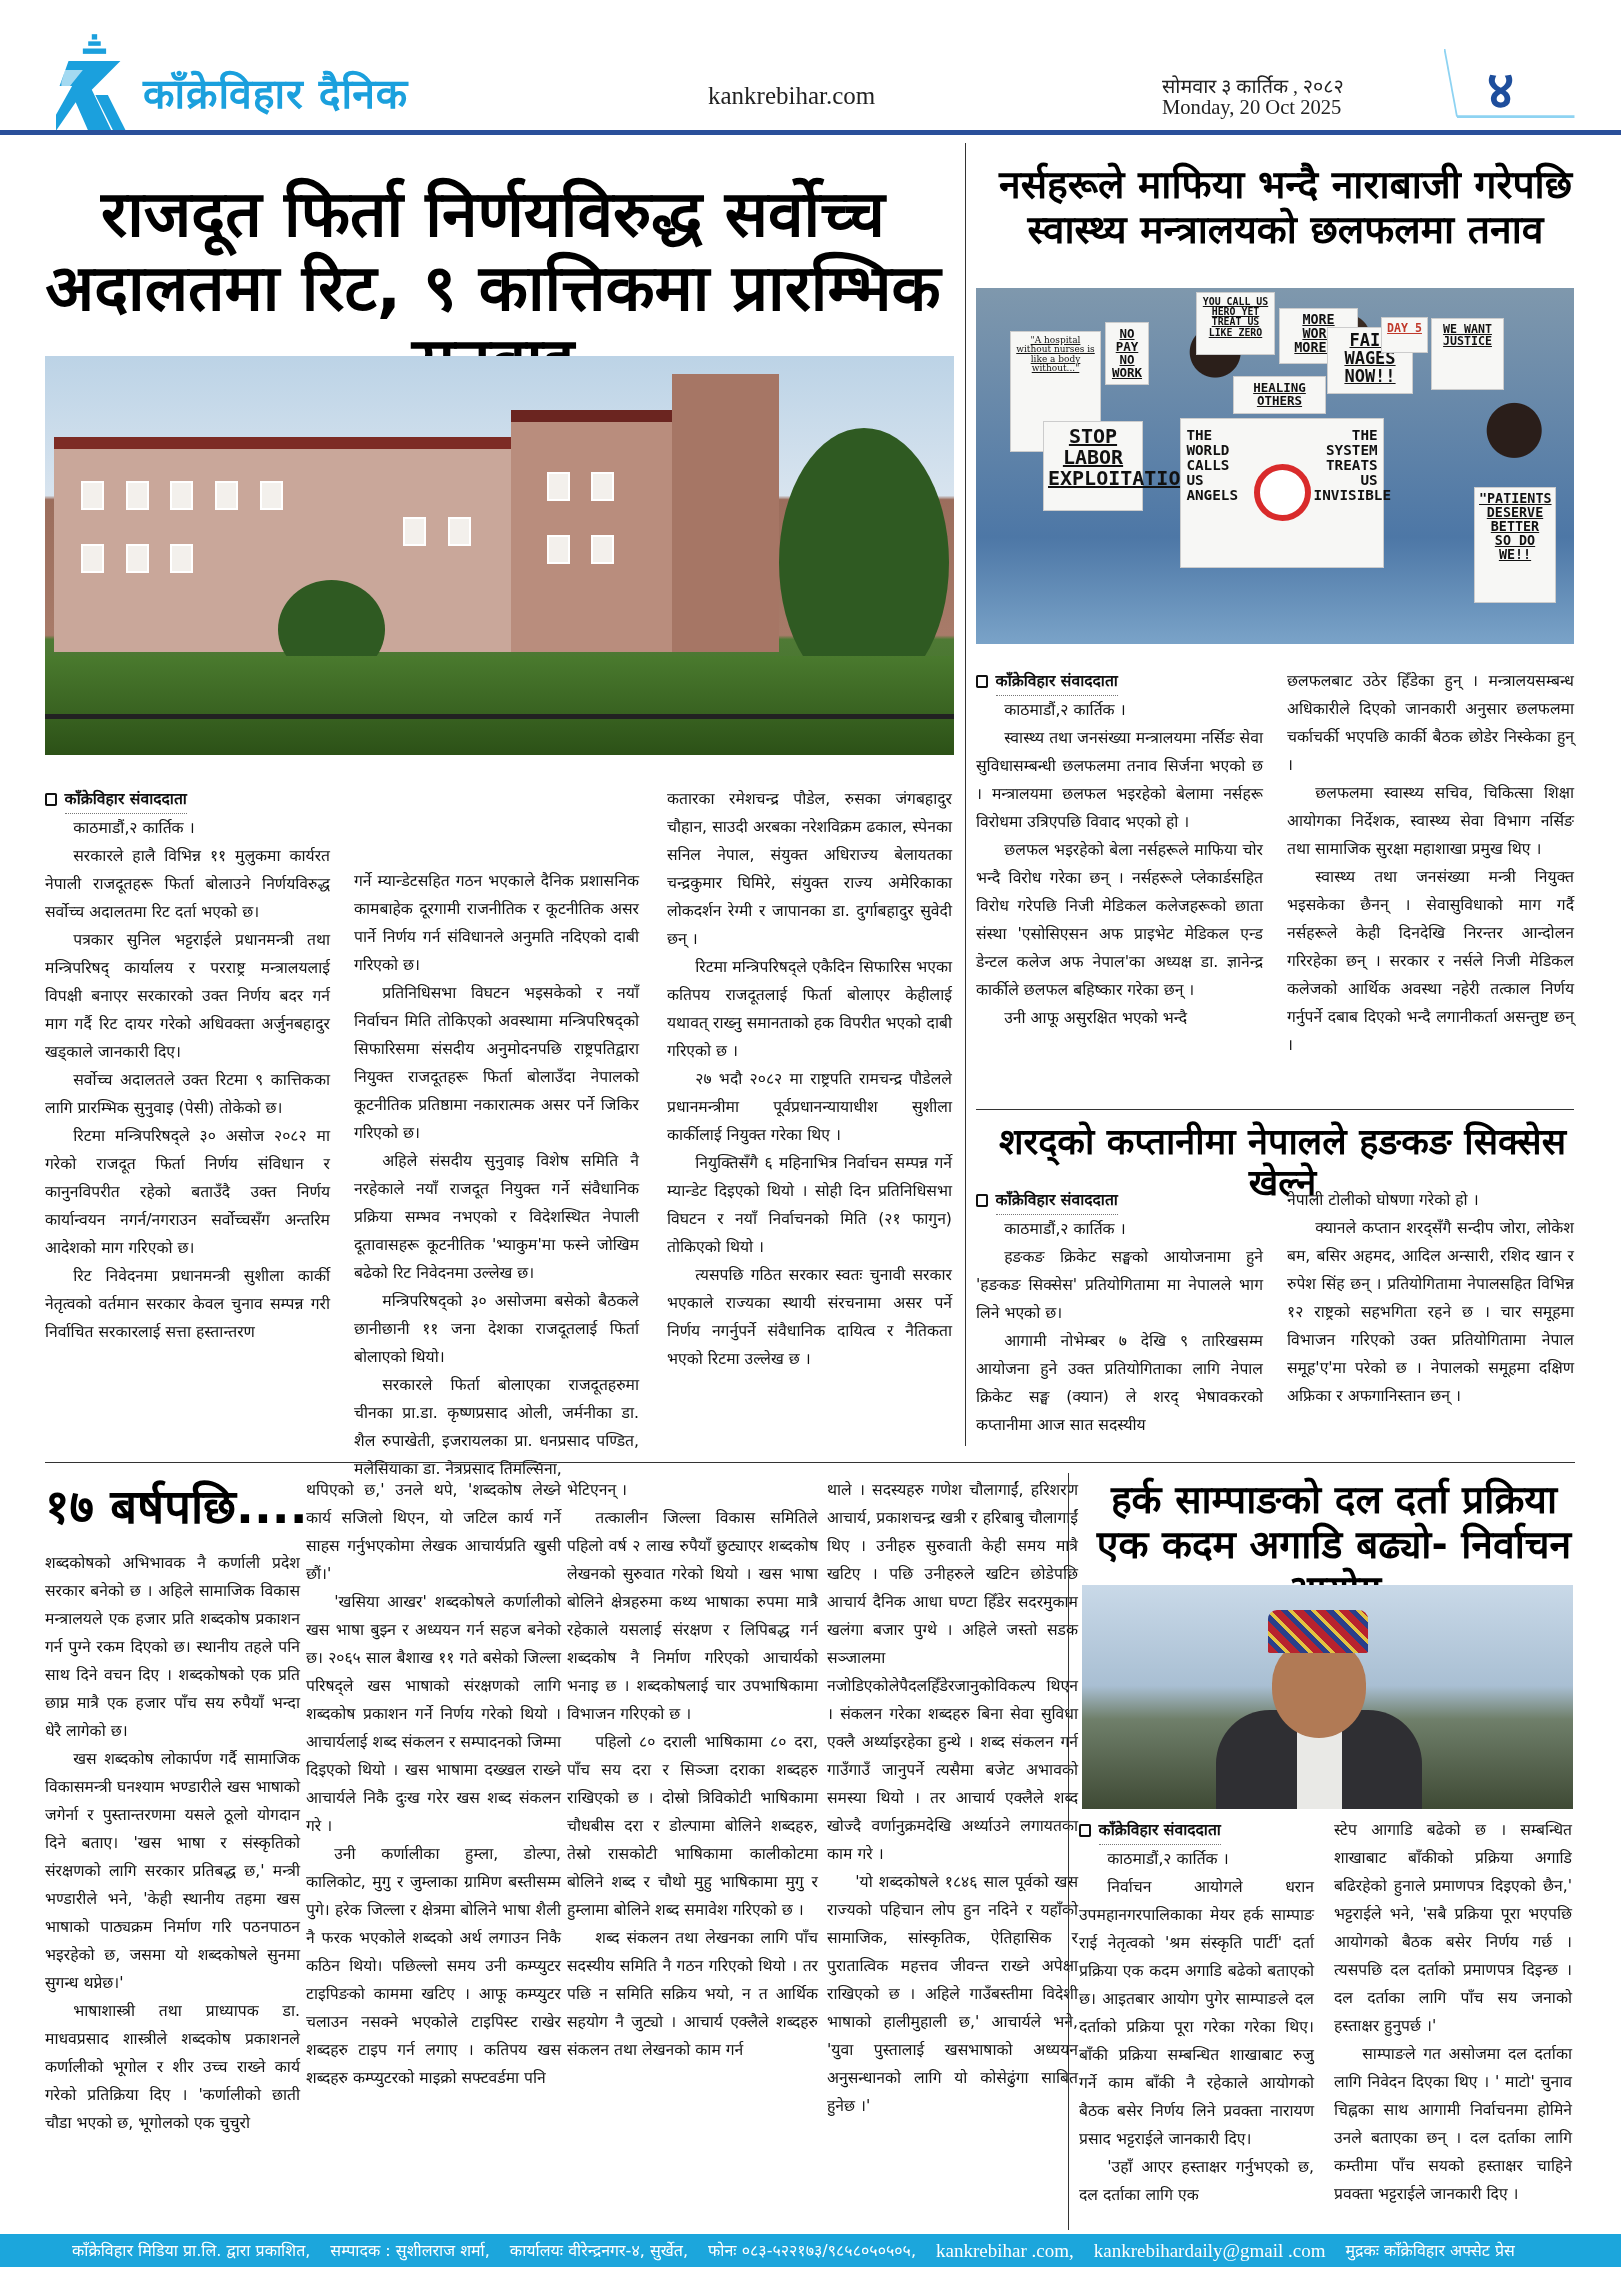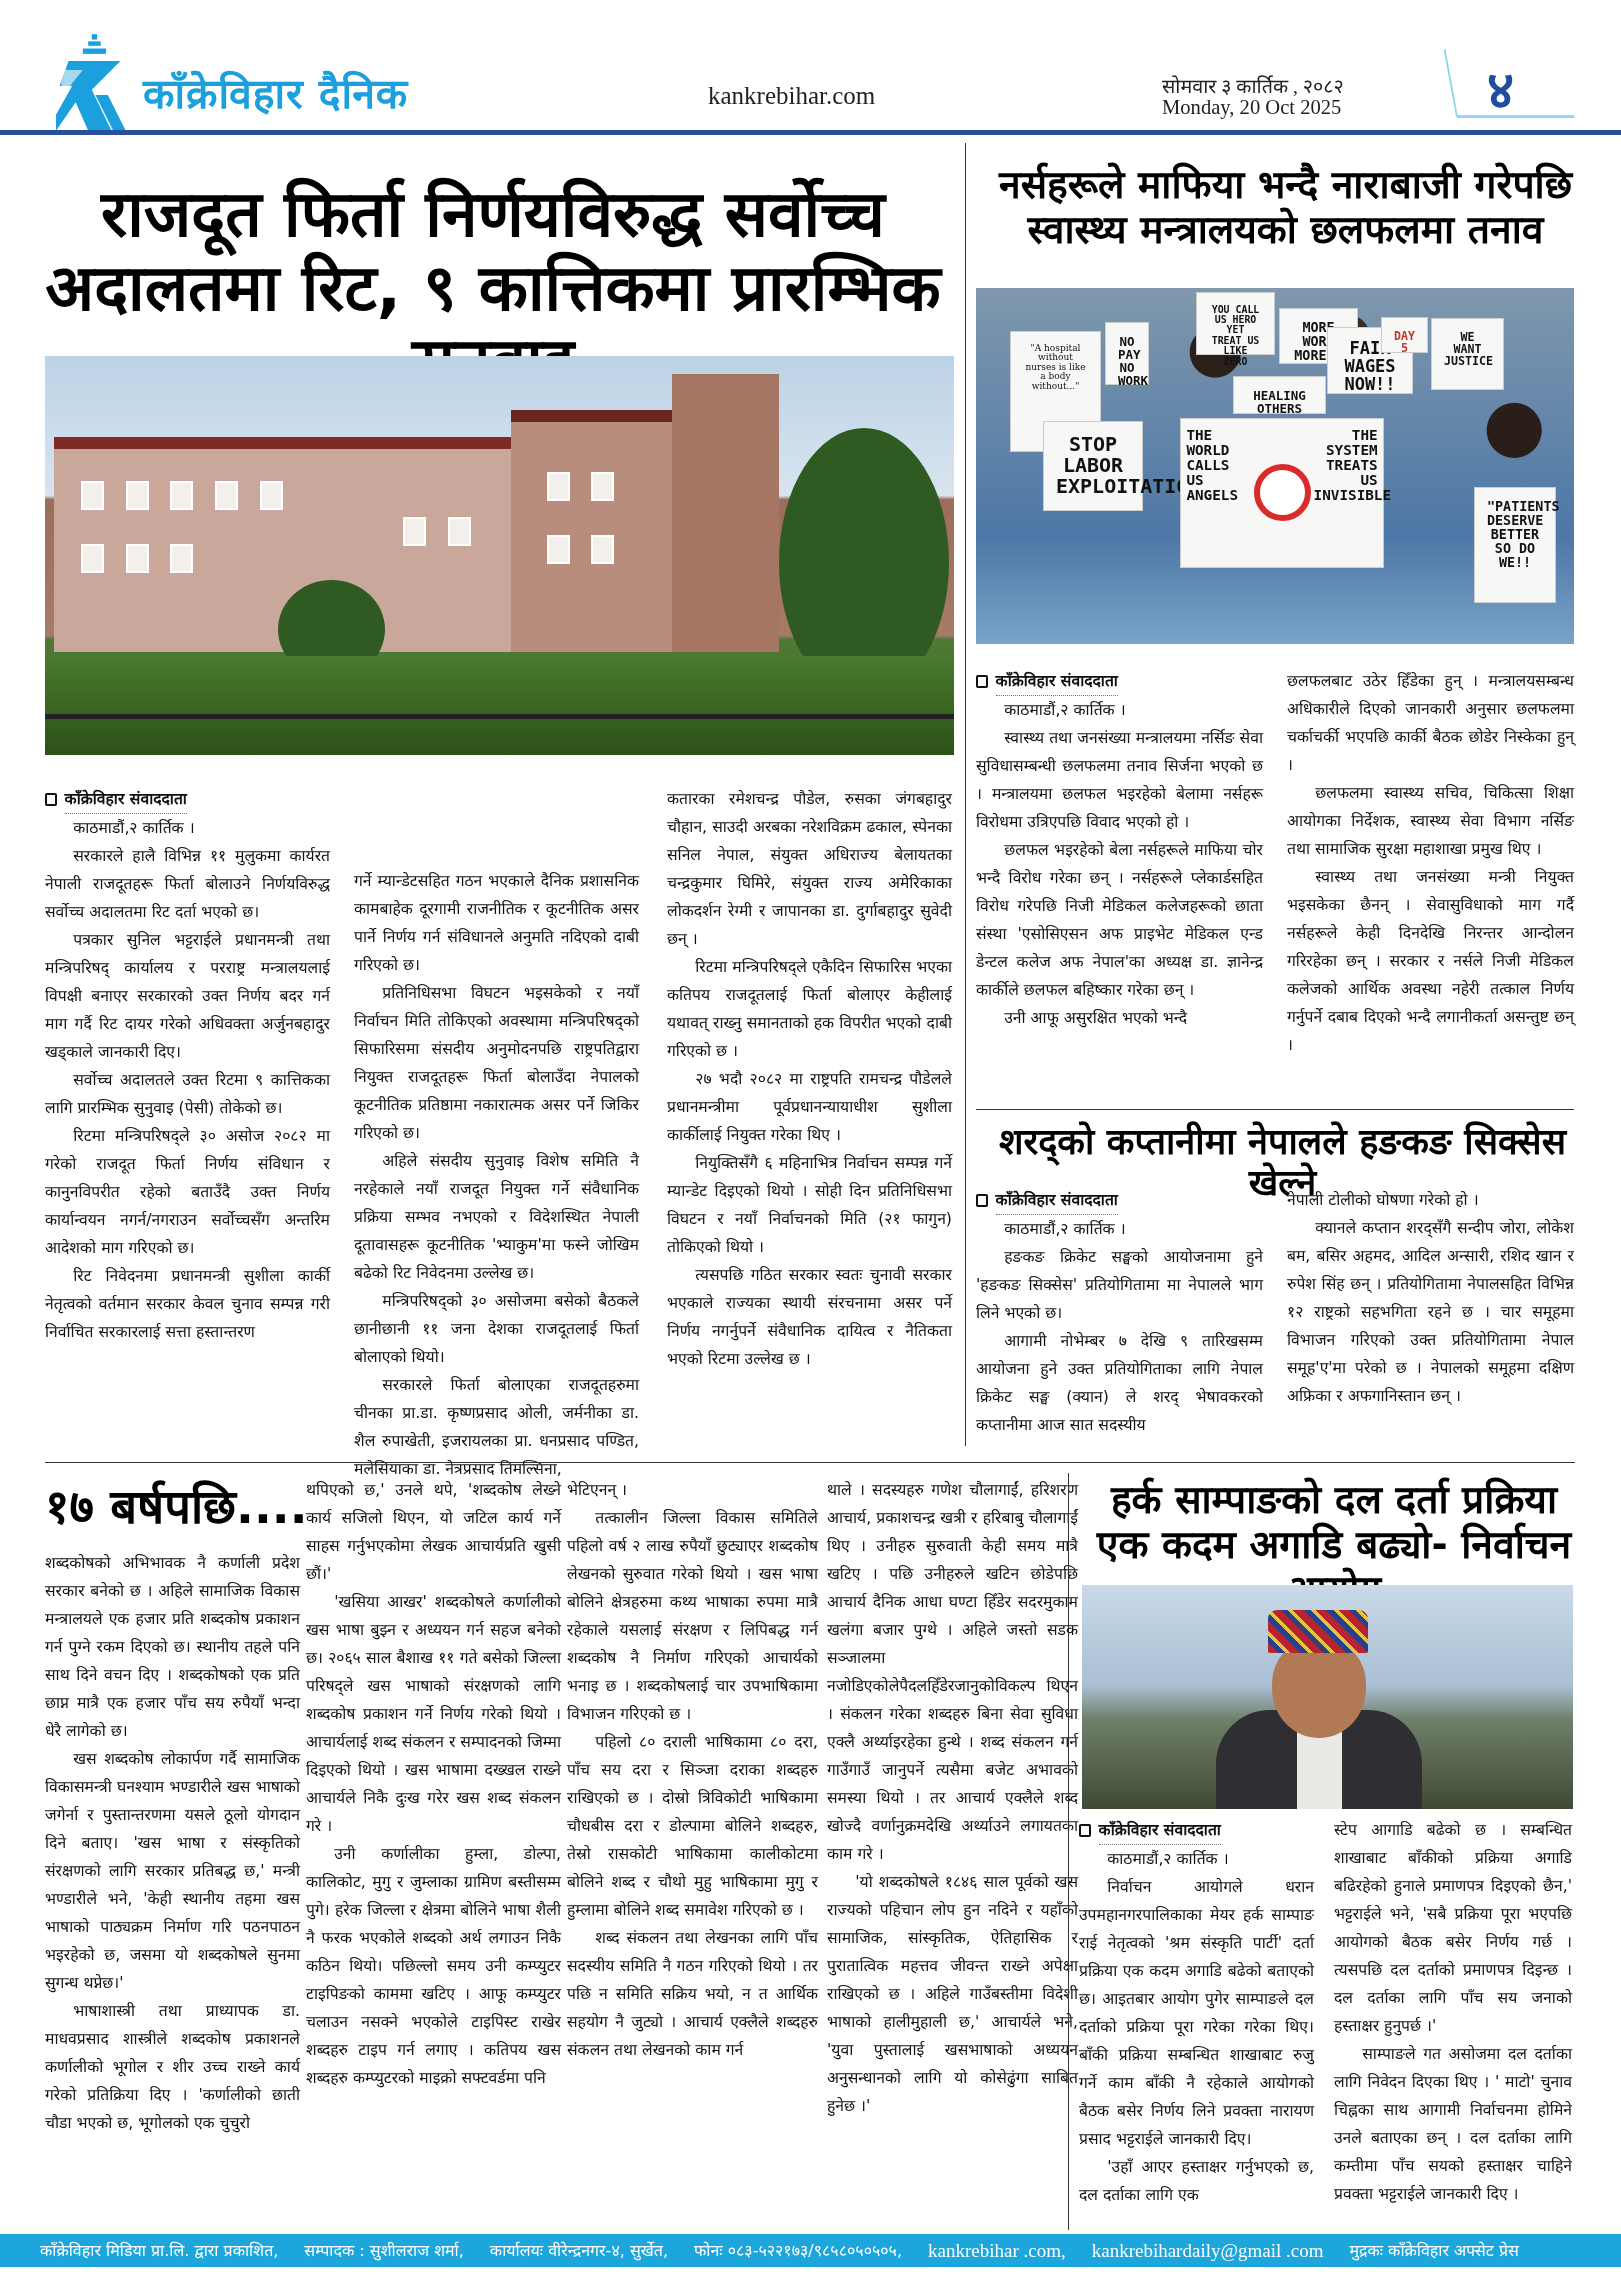--- a/index.html
+++ b/index.html
@@ -35,21 +35,21 @@
   .bld { position: absolute; }
   .bld-main { left: 9px; top: 81px; width: 537px; height: 215px; background: #c9a79a; border-top: 12.5px solid #7d2c25; }
   .bld-wing { left: 466px; top: 54px; width: 233px; height: 242px; background: #b98d7d; border-top: 12.5px solid #6b2520; }
   .bld-tower { left: 627px; top: 18px; width: 107px; height: 278px; background: #a67665; }
   .win { position: absolute; width: 23px; height: 29px; background: #f3f0ec; border: 2.7px solid #fff; }
   .tree { position: absolute; border-radius: 50%; background: #2f5a22; }
   .lawn { position: absolute; left: 0; bottom: 0; width: 100%; height: 99px; background: linear-gradient(#4a7a2e, #2c5117); }
   .rail { position: absolute; left: 0; bottom: 36px; width: 100%; height: 5.4px; background: #222; }
 
   
-  .sign { position: absolute; background: #f7f7f5; color: #111; font-family: "DejaVu Sans Mono", monospace; font-weight: bold; text-align: center; line-height: 1.05; padding: 12px; border: 0.9px solid #ccc; }
+  .sign { position: absolute; background: #f7f7f5; color: #111; font-family: "DejaVu Sans Mono", monospace; font-weight: bold; text-align: center; line-height: 1.05; padding: 4px; border: 0.9px solid #ccc; text-decoration: underline; }
   .crowd { position: absolute; left: 0; top: 0; width: 100%; height: 100%; background:
      radial-gradient(circle at 12% 30%, #3b2a24 0 27px, transparent 28px),
      radial-gradient(circle at 40% 18%, #2b1f1a 0 25px, transparent 26px),
      radial-gradient(circle at 62% 14%, #3a2b22 0 23px, transparent 24px),
      radial-gradient(circle at 90% 40%, #2a1e1a 0 27px, transparent 28px),
      linear-gradient(#7f98ad, #4d77a6 70%, #7aa3c8); }
 
   
   .person-body { position: absolute; left: 134px; top: 125px; width: 206px; height: 116px; background: #2f2f33; border-radius: 54px 54px 0 0; }
   .person-shirt { position: absolute; left: 215px; top: 134px; width: 45px; height: 99px; background: #e9e9e6; }
@@ -77,21 +77,21 @@
   .s3 { left: 567px; top: 1476px; width: 251px; }
   .s4 { left: 827px; top: 1476px; width: 251px; }
   .h1c { left: 1079px; top: 1816px; width: 235px; }
   .h2c { left: 1334px; top: 1816px; width: 238px; }
 
   
   .vr { position: absolute; width: 0.9px; background: #333; }
   .hr { position: absolute; height: 1.3px; background: #333; }
 
   
-  .footer { position: absolute; left: 0; top: 2234px; width: 1621px; height: 33px; background: #1ca6dc; color: #fff; font-size: 16px; line-height: 33px; white-space: nowrap; padding-left: 40px; display: flex; gap: 26px; }
+  .footer { position: absolute; left: 0; top: 2234px; width: 1621px; height: 33px; background: #1ca6dc; color: #fff; font-size: 16px; line-height: 33px; white-space: nowrap; padding-left: 72px; display: flex; gap: 20px; }
   .footer .f-en { font-family: "Liberation Serif", serif; font-size: 19px; }
 </style>
 </head>
 <body>
 
 <header class="masthead">
   <svg class="logo" viewBox="0 0 95 108">
     <rect x="40" y="0" width="6" height="6" fill="#1ba0dd"></rect>
     <rect x="36" y="8" width="14" height="5" fill="#1ba0dd"></rect>
     <rect x="30" y="16" width="26" height="6" fill="#1ba0dd"></rect>

